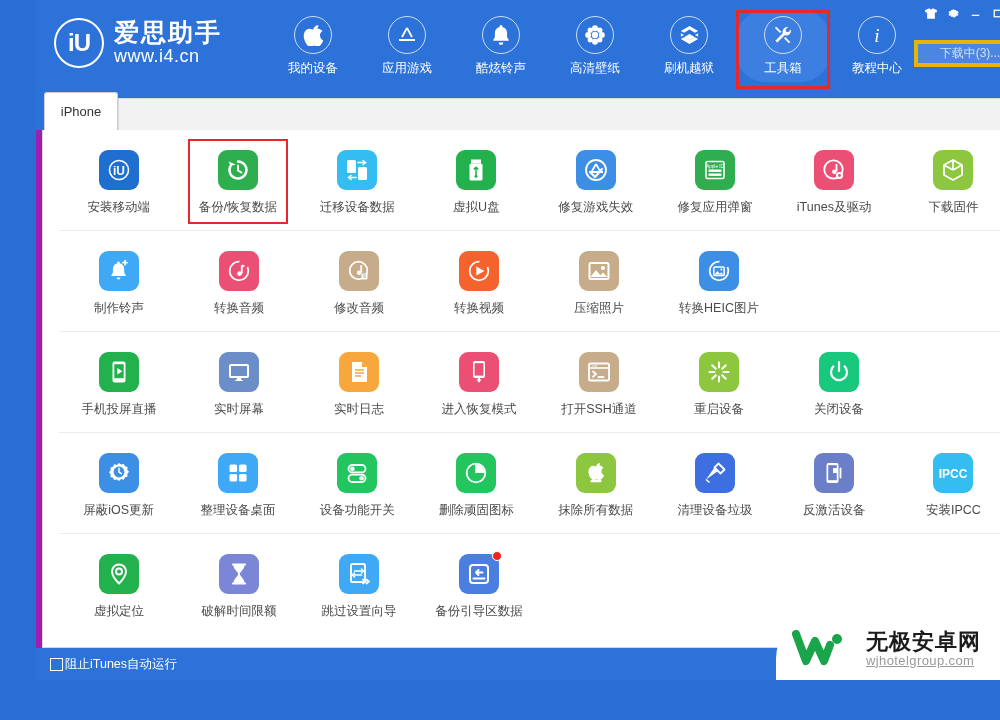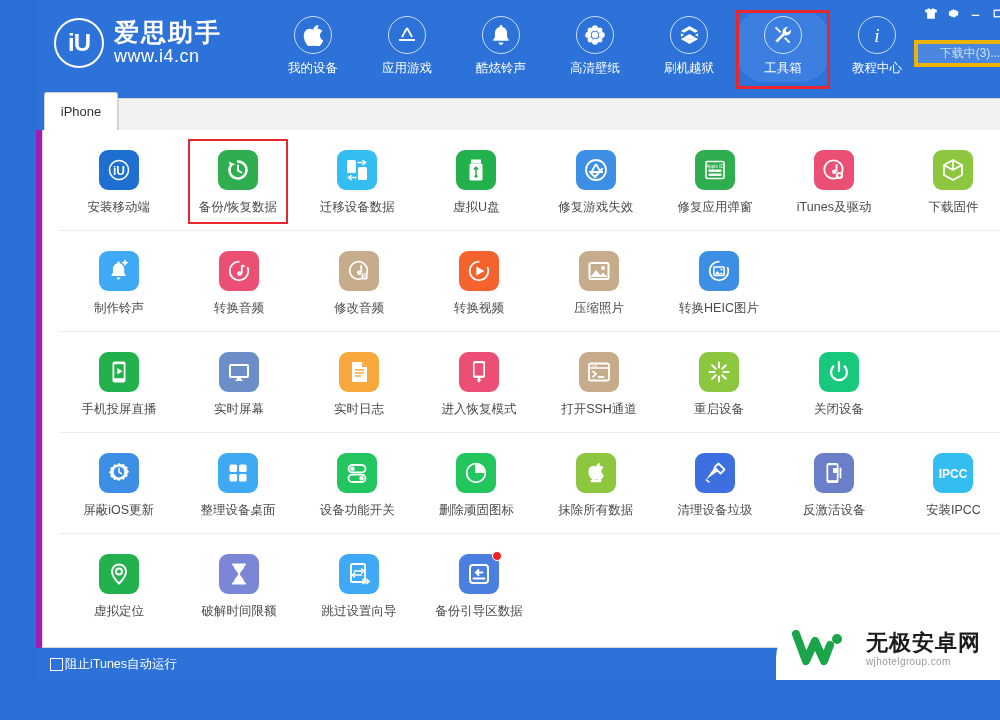--- a/index.html
+++ b/index.html
@@ -188,21 +188,21 @@
     right: 0; bottom: 0;
     width: 260px; height: 62px;
     background: #ffffff;
     border-top-left-radius: 40px;
     display: flex; align-items: center;
     padding-left: 16px; gap: 18px;
     pointer-events: none;
   }
   .wm-text { display: flex; flex-direction: column; line-height: 1.1; }
   .wm-title { font-size: 22px; font-weight: bold; color: #1c1c1c; letter-spacing: 1px; }
-  .wm-sub { font-size: 10px; color: #9a9a9a; letter-spacing: 0.4px; }
+  .wm-sub { font-size: 13px; color: #9a9a9a; letter-spacing: 0.4px; text-decoration: underline; }
 </style>
 </head>
 <body>
 
 <div id="app">
 
   <div class="header">
 
     <div class="brand">
       <div class="brand-logo">

